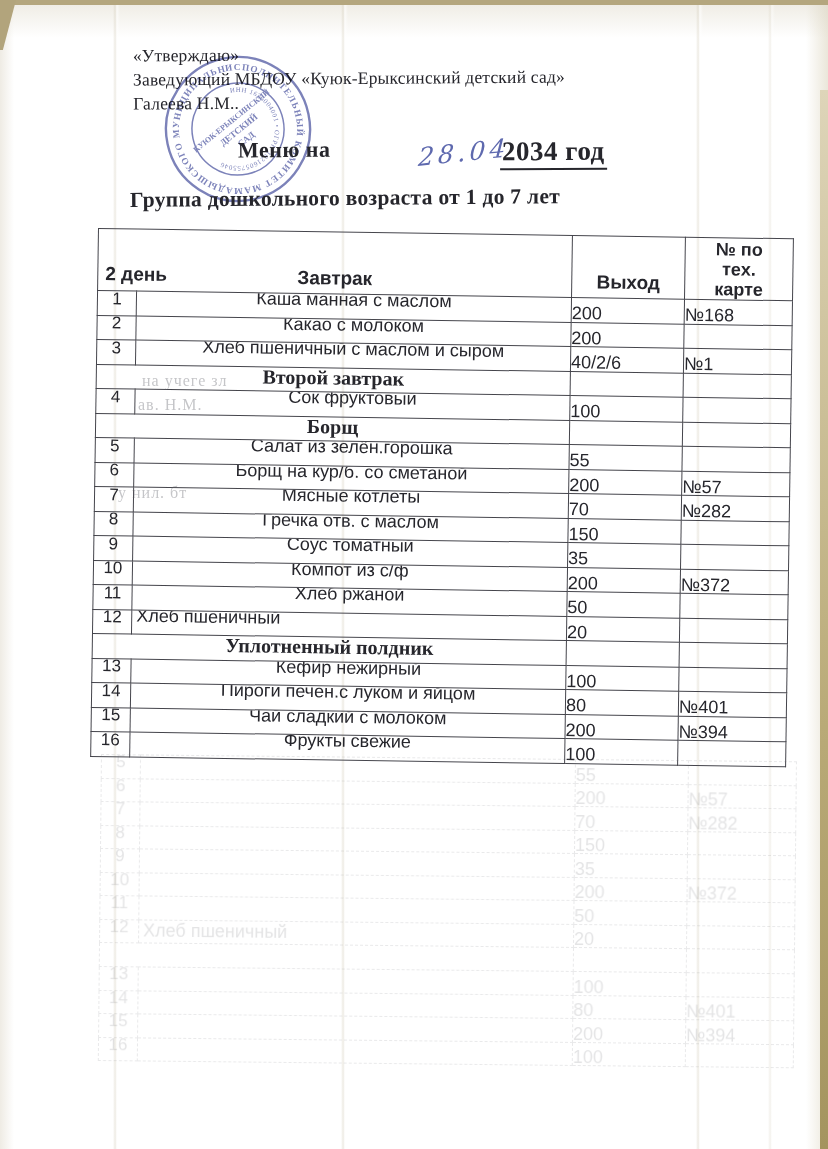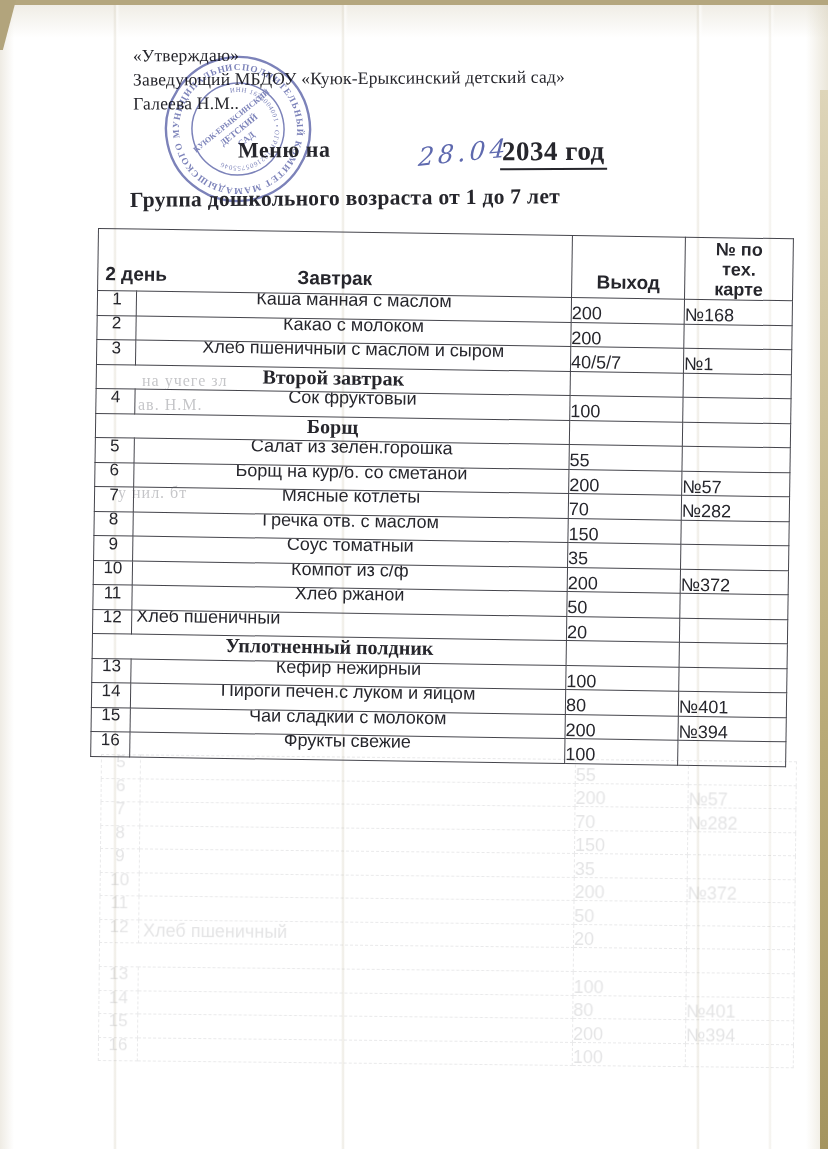--- a/index.html
+++ b/index.html
@@ -137,21 +137,21 @@
         </tr>
         <tr class="data-row">
           <td class="cnum"><span>2</span></td>
           <td class="cdish"><span>Какао с молоком</span></td>
           <td class="cout"><span>200</span></td>
           <td class="ccard"><span></span></td>
         </tr>
         <tr class="data-row">
           <td class="cnum"><span>3</span></td>
           <td class="cdish"><span>Хлеб пшеничный с маслом и сыром</span></td>
-          <td class="cout"><span>40/5/7</span></td>
+          <td class="cout"><span>40/2/6</span></td>
           <td class="ccard"><span>№1</span></td>
         </tr>
         <tr class="data-row">
           <td class="csec" colspan="2"><span>Второй завтрак</span></td>
           <td class="cout"><span></span></td>
           <td class="ccard"><span></span></td>
         </tr>
         <tr class="data-row">
           <td class="cnum"><span>4</span></td>
           <td class="cdish"><span>Сок фруктовый</span></td>

